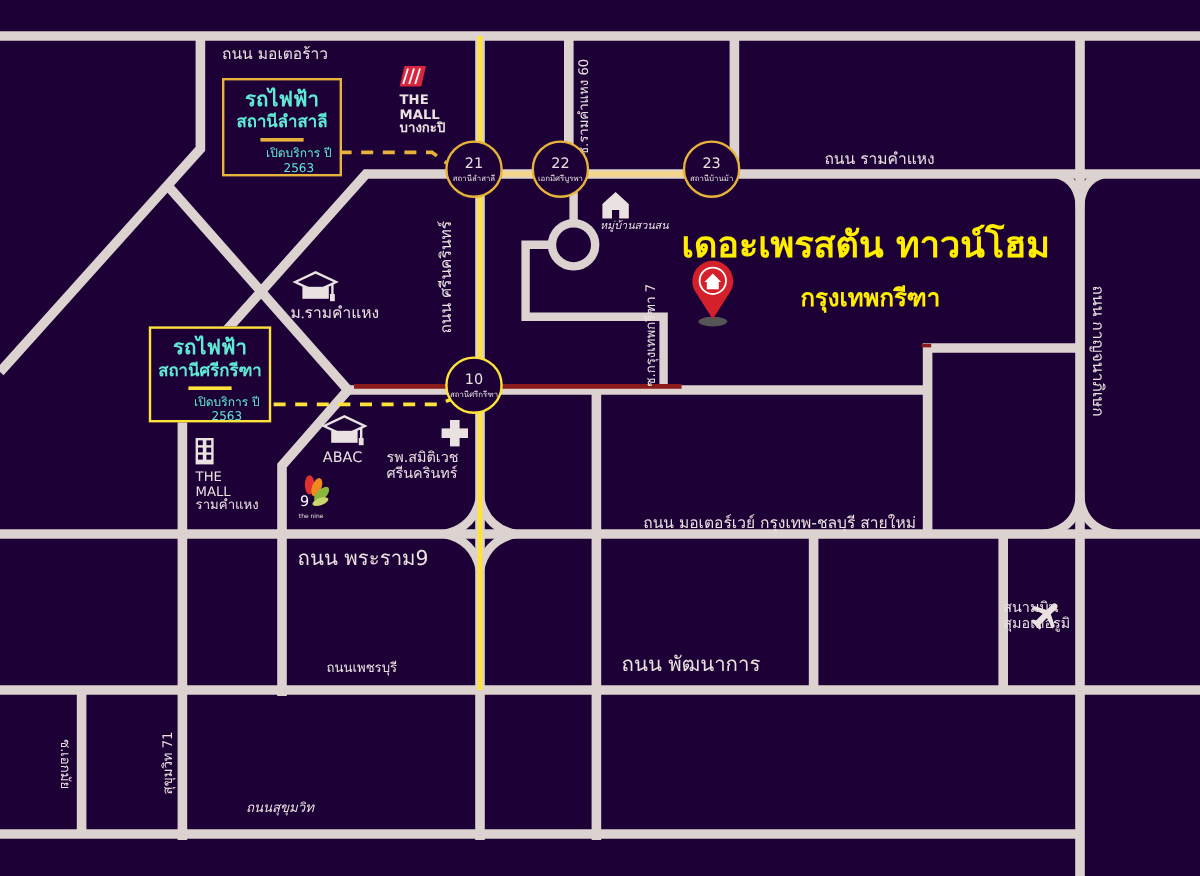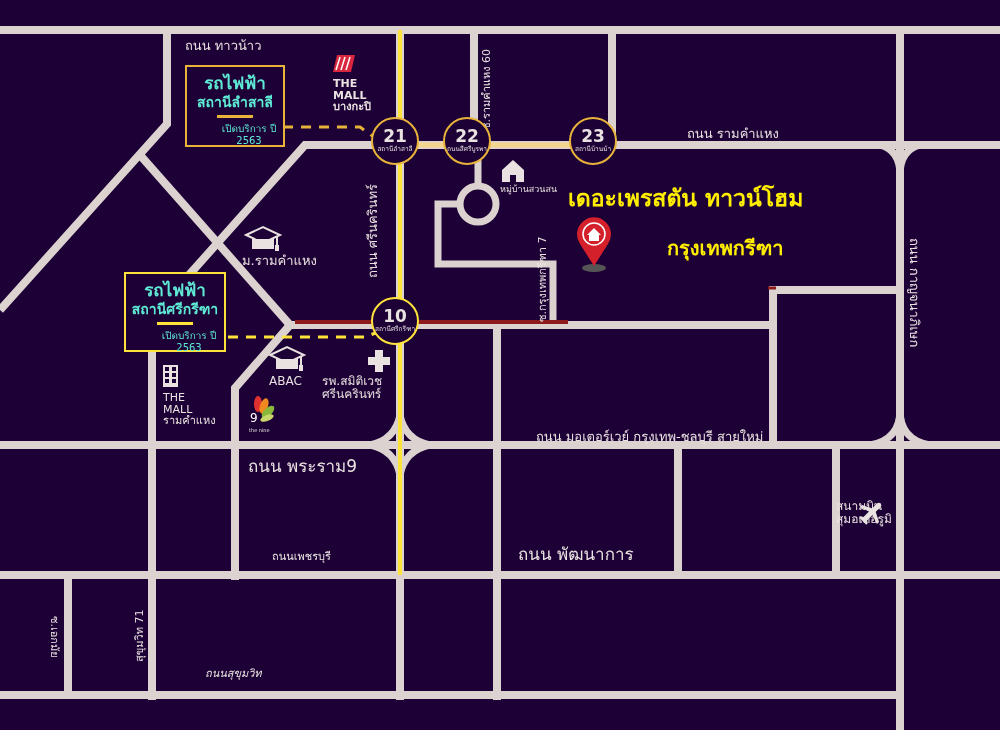--- a/index.html
+++ b/index.html
@@ -15,21 +15,21 @@
   .vert-ccw { transform-origin: left top; transform: rotate(-90deg); }
   .bts-box { position: absolute; border: 2px solid #e8b33a; background: #1d0036; color: #5eead4; text-align: center; box-sizing: border-box; padding-top: 6px; }
   .bts-box.yellow { border-color: #ffe33b; }
   .bts-box .t1 { font-size: 17px; font-weight: bold; line-height: 20px; }
   .bts-box .t2 { font-size: 14px; font-weight: bold; line-height: 18px; }
   .bts-box .bar { width: 36px; height: 3px; background: #e8b33a; margin: 4px auto 5px auto; }
   .bts-box.yellow .bar { background: #ffe33b; }
   .bts-box .t3 { font-size: 10px; line-height: 12px; padding-left: 28px; }
   .station { position: absolute; width: 48px; height: 48px; border-radius: 50%; background: #1d0036; border: 2px solid #e8b33a; box-sizing: border-box; color: #e9e2e0; text-align: center; }
   .station.yellow { border-color: #ffe33b; }
-  .station .num { font-size: 17px; font-weight: bold; line-height: 18px; margin-top: 8px; }
+  .station .num { font-size: 12px; font-weight: normal; line-height: 18px; margin-top: 8px; }
   .station .nm { font-size: 6.5px; line-height: 8px; }
   .headline { position: absolute; color: #ffee00; font-family: "DejaVu Sans", sans-serif; font-weight: bold; white-space: nowrap; }
   .poi { position: absolute; color: #e9e2e0; font-family: "DejaVu Sans", sans-serif; line-height: 1.05; }
 </style>
 </head>
 <body>
 
 <svg id="map" viewBox="0 0 1000 730" xmlns="http://www.w3.org/2000/svg">
   <rect x="0" y="0" width="1000" height="730" fill="#1d0036"></rect>
   <g>
@@ -150,21 +150,21 @@
   </g>
 
   <g transform="translate(594,222)">
     <ellipse cx="0" cy="46" rx="12" ry="4" fill="#555"></ellipse>
     <path d="M 0 44 L -14 22 A 17 17 0 1 1 14 22 Z" fill="#d3202a"></path>
     <circle cx="0" cy="12" r="11" fill="none" stroke="#fff" stroke-width="1.5"></circle>
     <polygon points="-7,13 0,6 7,13 5,13 5,19 -5,19 -5,13" fill="#fff"></polygon>
   </g>
 </svg>
 
-<div class="lbl md" style="left:185px;top:39px;">ถนน ทาวน้าว</div>
+<div class="lbl md" style="left:185px;top:39px;">ถนน มอเตอร้าว</div>
 <div class="lbl md" style="left:687px;top:127px;text-align:right;">ถนน รามคำแหง</div>
 <div class="lbl sm vert-ccw" style="left:481px;top:130px;">ซ.รามคำแหง 60</div>
 <div class="lbl md vert-ccw" style="left:366px;top:278px;">ถนน ศรีนครินทร์</div>
 <div class="lbl sm vert-ccw" style="left:537px;top:322px;">ซ.กรุงเทพกรีฑา 7</div>
 <div class="lbl md vert-cw" style="left:921px;top:238px;">ถนน กาญจนาภิเษก</div>
 <div class="lbl md" style="left:536px;top:430px;text-align:right;">ถนน มอเตอร์เวย์ กรุงเทพ-ชลบุรี สายใหม่</div>
 <div class="lbl lg" style="left:248px;top:458px;text-align:right;">ถนน พระราม9</div>
 <div class="lbl sm" style="left:272px;top:551px;">ถนนเพชรบุรี</div>
 <div class="lbl lg" style="left:518px;top:546px;">ถนน พัฒนาการ</div>
 <div class="lbl sm" style="left:205px;top:668px;font-style:italic;">ถนนสุขุมวิท</div>
@@ -183,47 +183,47 @@
   <div class="bar"></div>
   <div class="t3">เปิดบริการ ปี 2563</div>
 </div>
 
 <div class="station" style="left:371px;top:117px;">
   <div class="num">21</div>
   <div class="nm">สถานีลำสาลี</div>
 </div>
 <div class="station" style="left:443px;top:117px;">
   <div class="num">22</div>
-  <div class="nm">ถนนสีศรีบูรพา</div>
+  <div class="nm">เอกมีศรีบูรพา</div>
 </div>
 <div class="station" style="left:569px;top:117px;">
   <div class="num">23</div>
   <div class="nm">สถานีบ้านม้า</div>
 </div>
 <div class="station yellow" style="left:371px;top:297px;">
   <div class="num">10</div>
   <div class="nm">สถานีศรีกรีฑา</div>
 </div>
 
 <div class="poi" style="left:333px;top:78px;font-size:11px;font-weight:bold;">
   <div>THE</div>
   <div>MALL</div>
   <div>บางกะปิ</div>
 </div>
-<div class="poi" style="left:500px;top:185px;font-size:9px;">หมู่บ้านสวนสน</div>
-<div class="poi" style="left:242px;top:254px;font-size:13px;">ม.รามคำแหง</div>
+<div class="poi" style="left:500px;top:185px;font-size:9px;font-style:italic;">หมู่บ้านสวนสน</div>
+<div class="poi" style="left:242px;top:254px;font-size:13px;font-family:Liberation Serif, serif;">ม.รามคำแหง</div>
 <div class="poi" style="left:269px;top:375px;font-size:12px;">ABAC</div>
 <div class="poi" style="left:322px;top:375px;font-size:12px;">
   <div>รพ.สมิติเวช</div>
   <div>ศรีนครินทร์</div>
 </div>
 <div class="poi" style="left:163px;top:392px;font-size:11px;">
   <div>THE</div>
   <div>MALL</div>
   <div>รามคำแหง</div>
 </div>
 <div class="poi" style="left:794px;top:500px;font-size:12px;margin-left:42px;">
   <div>สนามบิน</div>
   <div>สุมอเตอรูมิ</div>
 </div>
 
-<div class="headline" style="left:568px;top:180px;font-size:23px;">เดอะเพรสตัน ทาวน์โฮม</div>
+<div class="headline" style="left:568px;top:180px;font-size:30px;">เดอะเพรสตัน ทาวน์โฮม</div>
 <div class="headline" style="left:632px;top:232px;font-size:20px;margin-left:35px;">กรุงเทพกรีฑา</div>
 
 </body></html>

